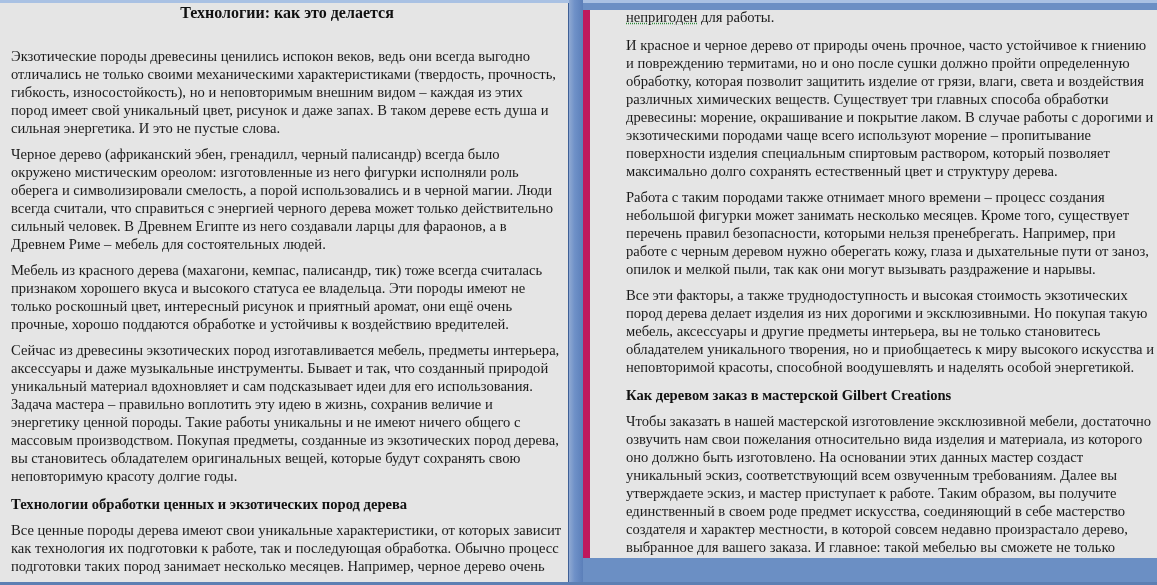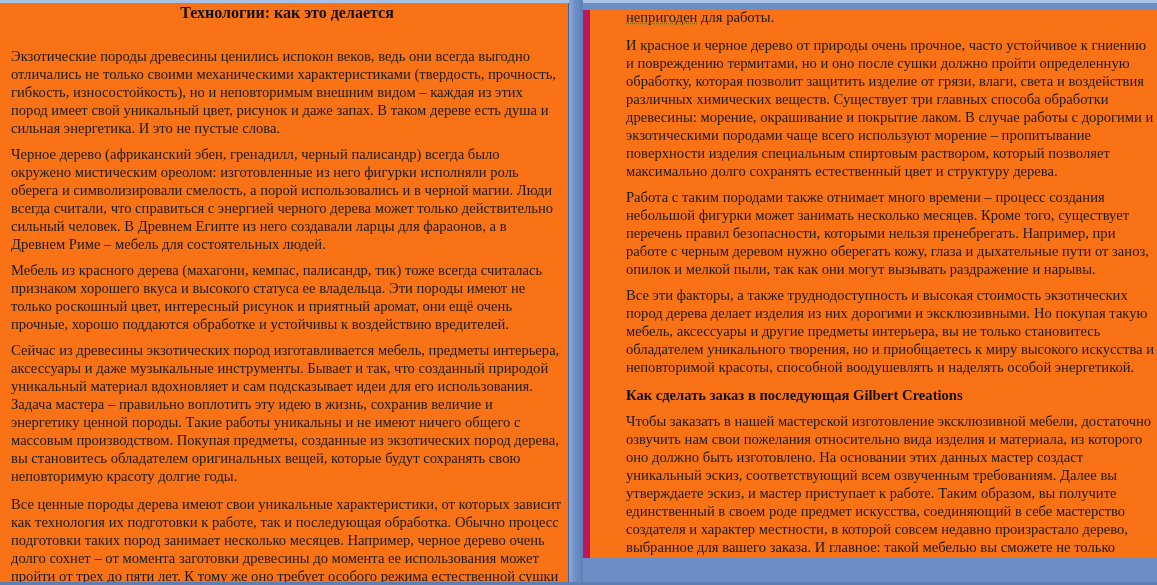--- a/index.html
+++ b/index.html
@@ -5,21 +5,21 @@
     html, body { margin: 0; padding: 0; }
     body {
       width: 1157px; height: 585px; overflow: hidden; position: relative;
       background: #6b8fc4;
       font-family: "Liberation Serif", "DejaVu Serif", serif;
       color: #1a1a1a;
     }
     .top-strip { position: absolute; left: 0; top: 0; width: 1157px; height: 3px; background: #a9c1e3; }
     .bottom-strip { position: absolute; left: 0; top: 582px; width: 1157px; height: 3px; background: #5d7fb3; }
     .page {
-      position: absolute; background: #f97316; overflow: hidden;
+      position: absolute; background: #e5e5e5; overflow: hidden;
       font-size: 14.6px; line-height: 18px;
     }
     .page-left { left: 0; top: 3px; width: 568px; height: 579px; border-right: 1px solid #3f5f95; }
     .page-right { left: 583px; top: 10px; width: 574px; height: 548px; border-left: 7px solid #be185d; }
     .page-gap {
       position: absolute; left: 569px; top: 0; width: 14px; height: 585px;
       background: linear-gradient(to right, #8fa9d2 0%, #6f91c8 40%, #5b7fb9 100%);
     }
     .content-left { position: absolute; left: 11px; top: 0; width: 552px; }
     .content-right { position: absolute; left: 36px; top: -2px; width: 530px; }
@@ -46,31 +46,32 @@
 
 <div class="top-strip"></div>
 
 <div class="page page-left">
   <div class="content-left">
     <h1>Технологии: как это делается</h1>
     <p class="first">Экзотические породы древесины ценились испокон веков, ведь они всегда выгодно отличались не только своими механическими характеристиками (твердость, прочность, гибкость, износостойкость), но и неповторимым внешним видом – каждая из этих пород имеет свой уникальный цвет, рисунок и даже запах. В таком дереве есть душа и сильная энергетика. И это не пустые слова.</p>
     <p>Черное дерево (африканский эбен, гренадилл, черный палисандр) всегда было окружено мистическим ореолом: изготовленные из него фигурки исполняли роль оберега и символизировали смелость, а порой использовались и в черной магии. Люди всегда считали, что справиться с энергией черного дерева может только действительно сильный человек. В Древнем Египте из него создавали ларцы для фараонов, а в Древнем Риме – мебель для состоятельных людей.</p>
     <p>Мебель из красного дерева (махагони, кемпас, палисандр, тик) тоже всегда считалась признаком хорошего вкуса и высокого статуса ее владельца. Эти породы имеют не только роскошный цвет, интересный рисунок и приятный аромат, они ещё очень прочные, хорошо поддаются обработке и устойчивы к воздействию вредителей.</p>
     <p class="cont">Сейчас из древесины экзотических пород изготавливается мебель, предметы интерьера, аксессуары и даже музыкальные инструменты. Бывает и так, что созданный природой уникальный материал вдохновляет и сам подсказывает идеи для его использования. Задача мастера – правильно воплотить эту идею в жизнь, сохранив величие и энергетику ценной породы. Такие работы уникальны и не имеют ничего общего с массовым производством. Покупая предметы, созданные из экзотических пород дерева, вы становитесь обладателем оригинальных вещей, которые будут сохранять свою неповторимую красоту долгие годы.</p>
+    <h2>Технологии обработки ценных и экзотических пород дерева</h2>
     <p>Все ценные породы дерева имеют свои уникальные характеристики, от которых зависит как технология их подготовки к работе, так и последующая обработка. Обычно процесс подготовки таких пород занимает несколько месяцев. Например, черное дерево очень долго сохнет – от момента заготовки древесины до момента ее использования может пройти от трех до пяти лет. К тому же оно требует особого режима естественной сушки (в то время как менее требовательные породы сушат в специально подготовленных шкафах), иначе материал даст трещины и будет</p>
   </div>
 </div>
 
 <div class="page-gap"></div>
 
 <div class="page page-right">
   <div class="content-right">
     <p class="cont"><span class="squiggle">непригоден</span><span> для работы.</span></p>
     <p>И красное и черное дерево от природы очень прочное, часто устойчивое к гниению и повреждению термитами, но и оно после сушки должно пройти определенную обработку, которая позволит защитить изделие от грязи, влаги, света и воздействия различных химических веществ. Существует три главных способа обработки древесины: морение, окрашивание и покрытие лаком. В случае работы с дорогими и экзотическими породами чаще всего используют морение – пропитывание поверхности изделия специальным спиртовым раствором, который позволяет максимально долго сохранять естественный цвет и структуру дерева.</p>
     <p>Работа с таким породами также отнимает много времени – процесс создания небольшой фигурки может занимать несколько месяцев. Кроме того, существует перечень правил безопасности, которыми нельзя пренебрегать. Например, при работе с черным деревом нужно оберегать кожу, глаза и дыхательные пути от заноз, опилок и мелкой пыли, так как они могут вызывать раздражение и нарывы.</p>
     <p class="cont">Все эти факторы, а также труднодоступность и высокая стоимость экзотических пород дерева делает изделия из них дорогими и эксклюзивными. Но покупая такую мебель, аксессуары и другие предметы интерьера, вы не только становитесь обладателем уникального творения, но и приобщаетесь к миру высокого искусства и неповторимой красоты, способной воодушевлять и наделять особой энергетикой.</p>
-    <h2>Как сделать заказ в последующая Gilbert Creations</h2>
+    <h2>Как деревом заказ в мастерской Gilbert Creations</h2>
     <p>Чтобы заказать в нашей мастерской изготовление эксклюзивной мебели, достаточно озвучить нам свои пожелания относительно вида изделия и материала, из которого оно должно быть изготовлено. На основании этих данных мастер создаст уникальный эскиз, соответствующий всем озвученным требованиям. Далее вы утверждаете эскиз, и мастер приступает к работе. Таким образом, вы получите единственный в своем роде предмет искусства, соединяющий в себе мастерство создателя и характер местности, в которой совсем недавно произрастало дерево, выбранное для вашего заказа. И главное: такой мебелью вы сможете не только беспрерывно любоваться, но и использовать ее по прямому назначению.</p>
     <p class="closing">Подарите себе элегантную роскошь от Gilbert Creations, ведь жизнь стоит того, чтобы наполнять ее прекрасным.</p>
   </div>
 </div>
 
 <div class="bottom-strip"></div>
 
 </body></html>

